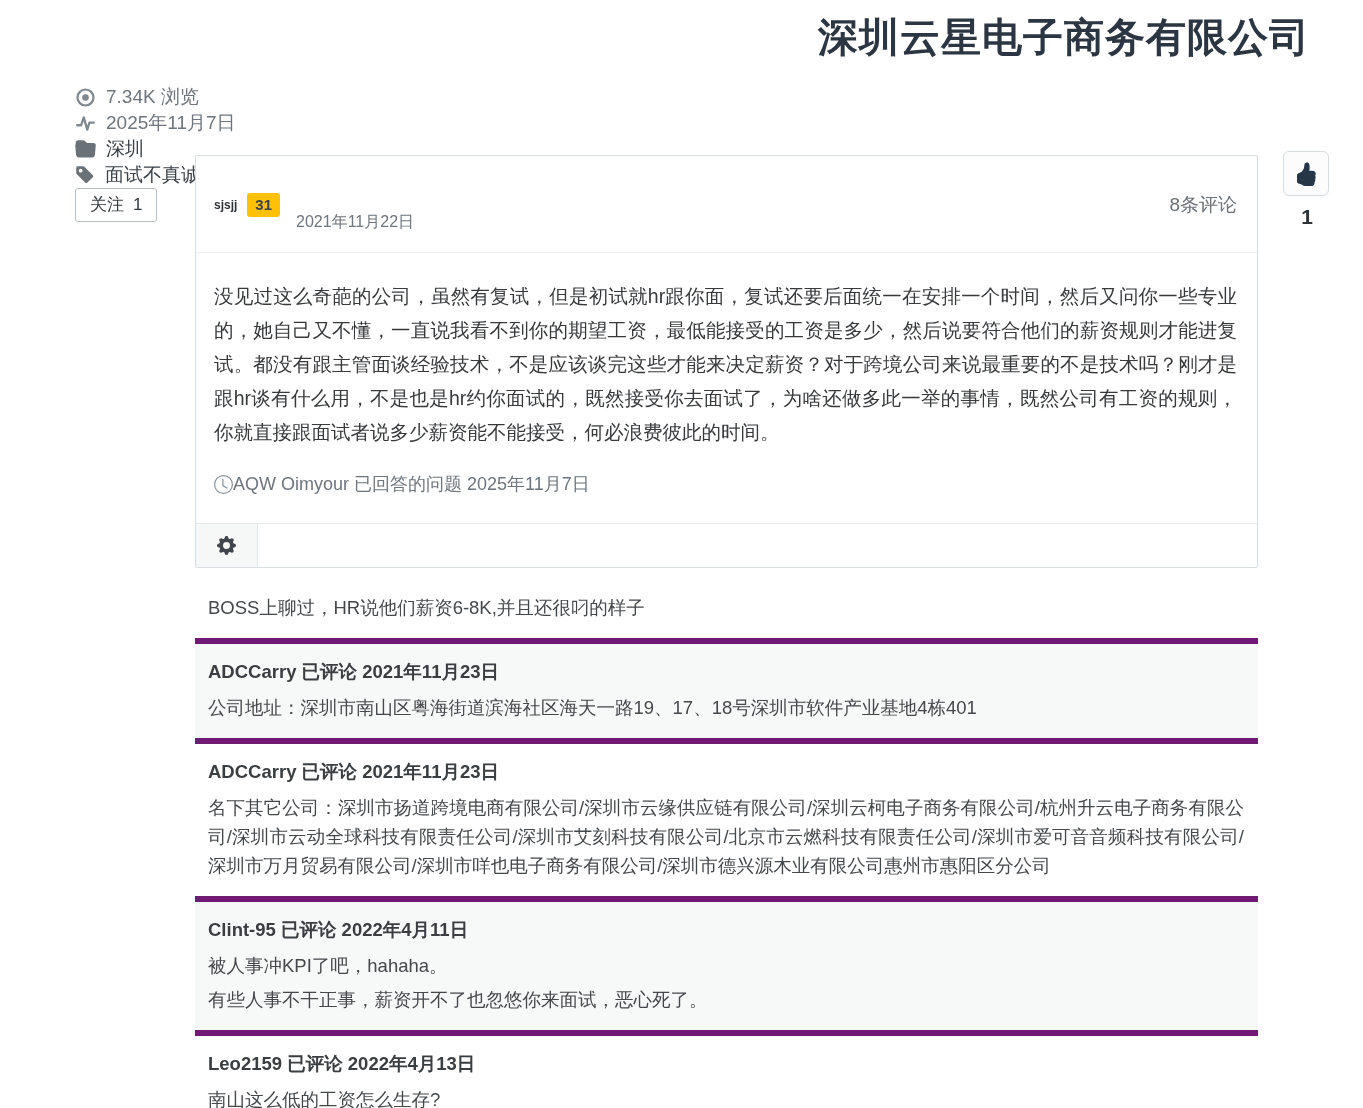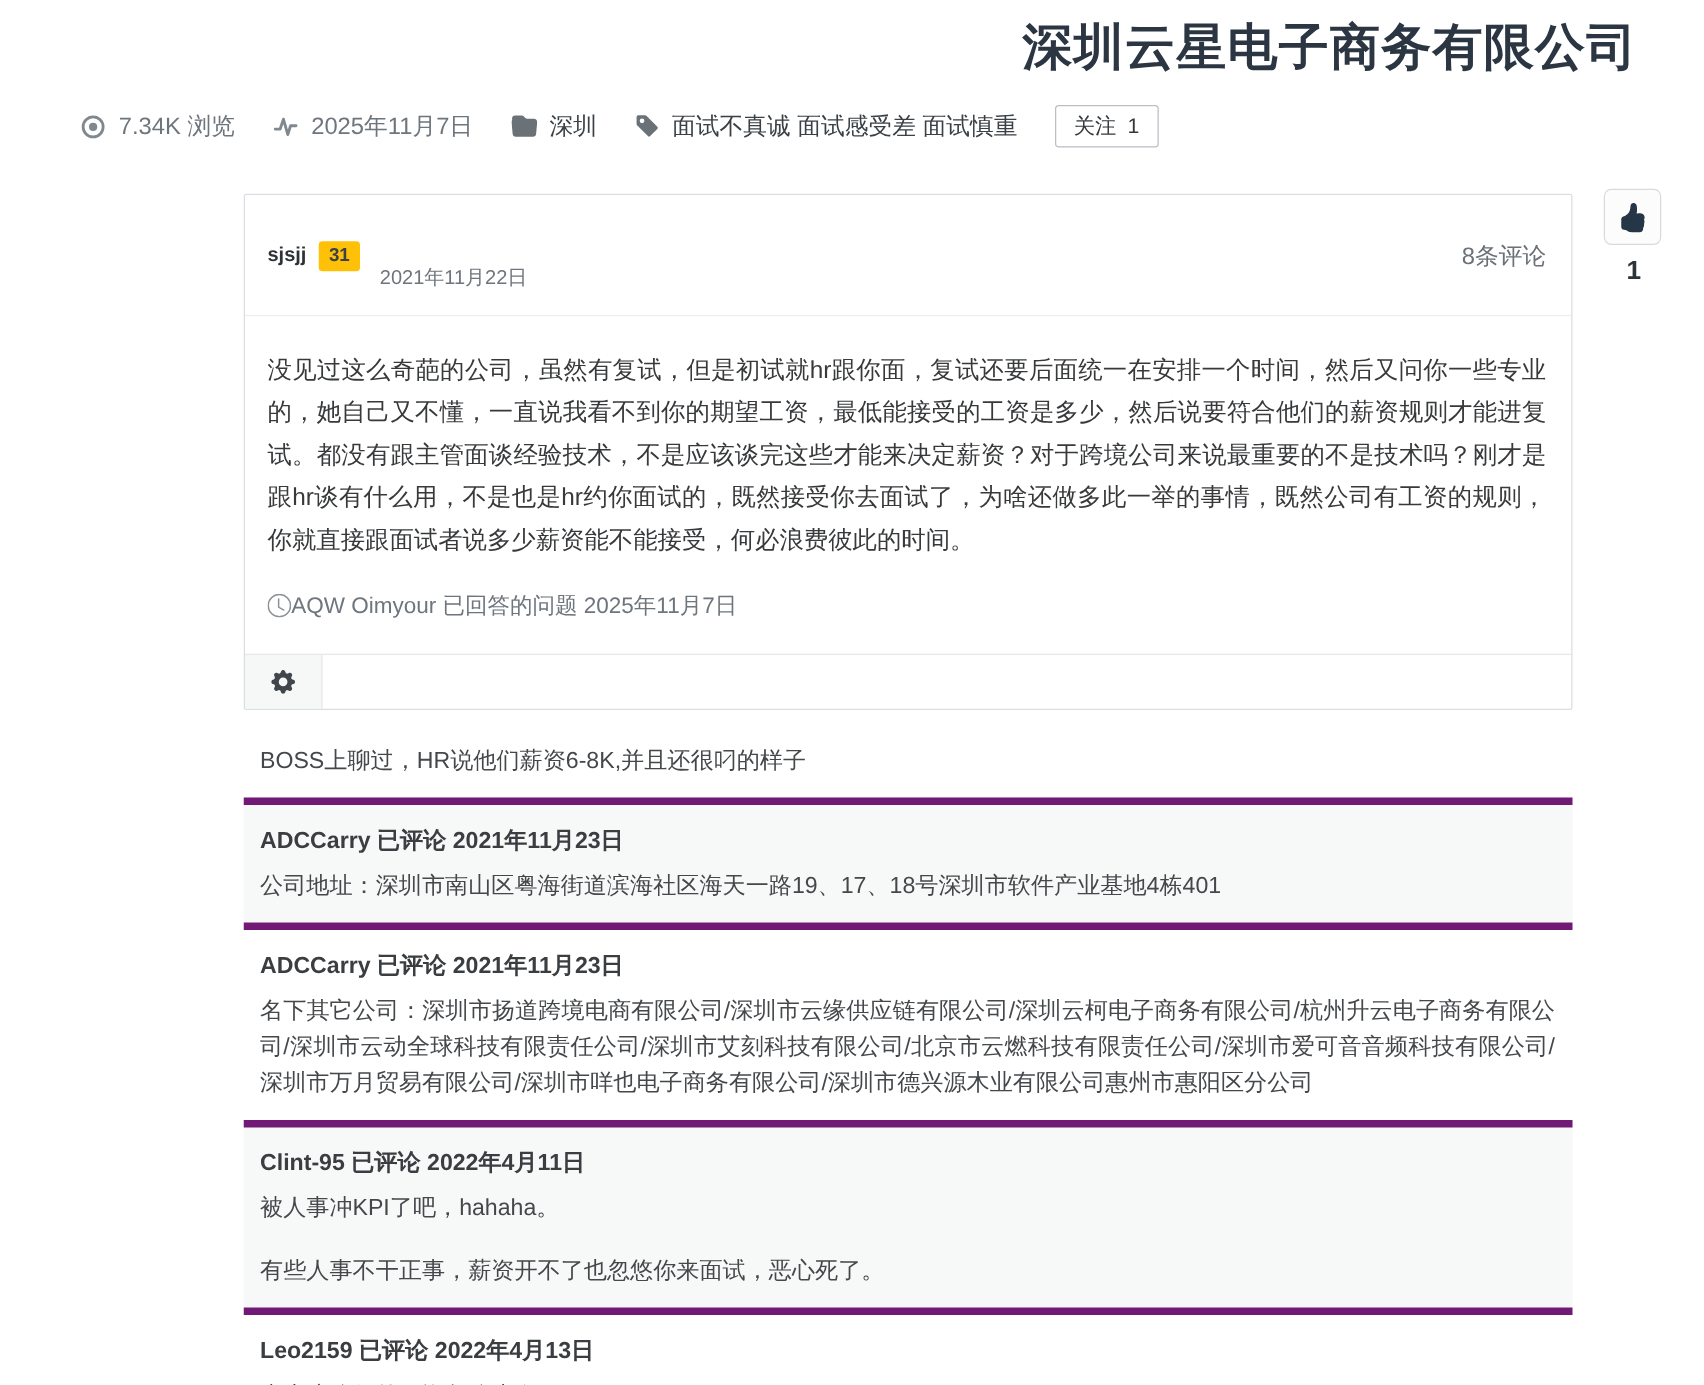--- a/index.html
+++ b/index.html
@@ -14,22 +14,22 @@
 
   
   .page-title {
     position:absolute; top:10px; right:53px;
     font-size:40px; font-weight:bold; color:var(--title,#2b3642);
     letter-spacing:1px; white-space:nowrap;
   }
 
   
   .meta-row {
-    position:absolute; top:84px; left:64px; width:1010px;
-    display:flex; align-items:center; font-size:19px; color:#6e757c;
+    position:absolute; top:84px; left:75px; width:1010px;
+    display:flex; align-items:flex-start; font-size:19px; color:#6e757c;flex-direction:column;
   }
   .meta-item { display:flex; align-items:center; gap:10px; margin-right:30px; white-space:nowrap; }
   .meta-item .icon { color:#80888f; }
   .meta-dark { color:#3a4045; }
   .follow-btn {
     display:flex; align-items:center; gap:9px; cursor:pointer;
     border:1px solid #b9bfc5; background:#fff; border-radius:3px;
     padding:4px 14px 5px; font-size:17px; font-weight:normal; color:#33383c;
     font-family:inherit;
   }
@@ -45,21 +45,21 @@
 
   
   .post-card {
     position:absolute; left:195px; top:155px; width:1063px;
     background:#fff; border:1px solid #d9dee2; border-radius:2px;
   }
   .post-header {
     display:flex; align-items:center; padding:20px 20px 19px 18px;
     border-bottom:1px solid #eceef0;
   }
-  .post-author { font-size:16px; font-weight:bold; color:#2f3337; }
+  .post-author { font-size:12px; font-weight:bold; color:#2f3337; }
   .post-badge {
     background:var(--badge_bg,#ffc107); color:#3d4148; font-weight:bold;
     font-size:15px; padding:3px 8px 4px; border-radius:3px; margin-left:10px;
   }
   .post-date { margin-left:16px; font-size:16px; color:#6e757c;margin-top:36px; }
   .post-comments-count { margin-left:auto; font-size:19px; color:#6b7177; cursor:pointer; }
   .post-body {
     padding:26px 20px 0 18px; font-size:19.5px; line-height:34px;
     color:#37393b; text-align:justify;
   }
@@ -74,21 +74,21 @@
     display:flex; align-items:center; justify-content:center; color:#40464c; cursor:pointer;
   }
 
   
   .comments { position:absolute; left:195px; top:578px; width:1063px; }
   .comment { padding:15px 14px 16px 13px; background:#fff; }
   .comment:nth-child(even) { background:#f7f8f8; }
   .comment + .comment { border-top:6px solid #701a75; }
   .comment-header { font-size:18.5px; font-weight:bold; color:#3a3e41; margin-bottom:9px; }
   .comment-body { font-size:18.5px; color:#45484b; line-height:29px; text-align:justify; }
-  .comment-body .line + .line { margin-top:21px; }
+  .comment-body .line + .line { margin-top:5px; }
 </style>
 </head>
 <body>
 
 <h1 class="page-title">深圳云星电子商务有限公司</h1>
 
 <div class="meta-row">
   <div class="meta-item">
     <span class="icon">
       <svg width="21" height="21" viewBox="0 0 16 16">

